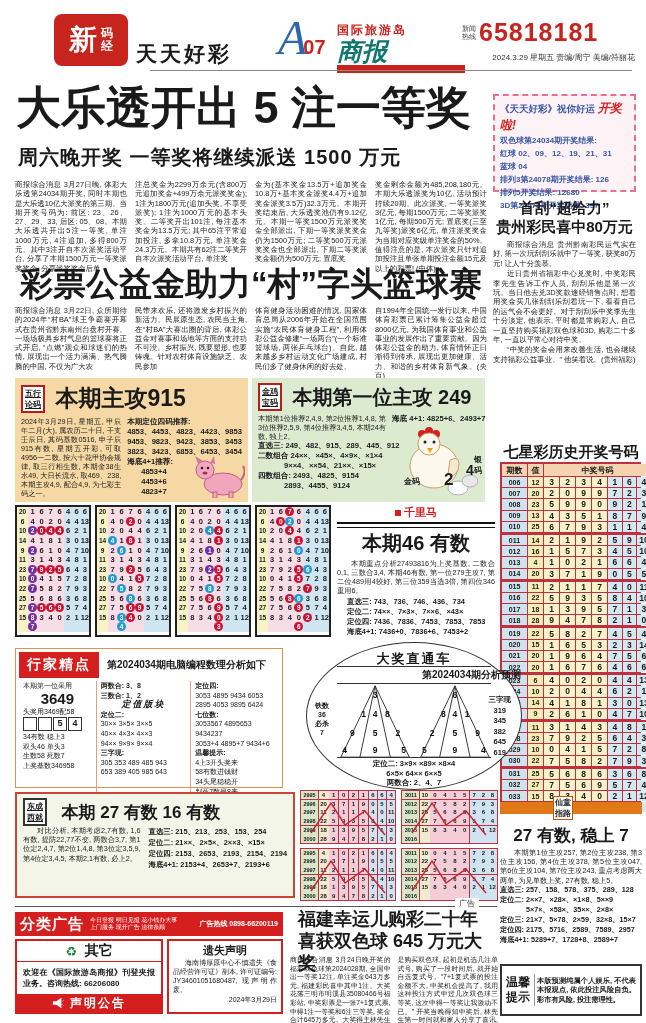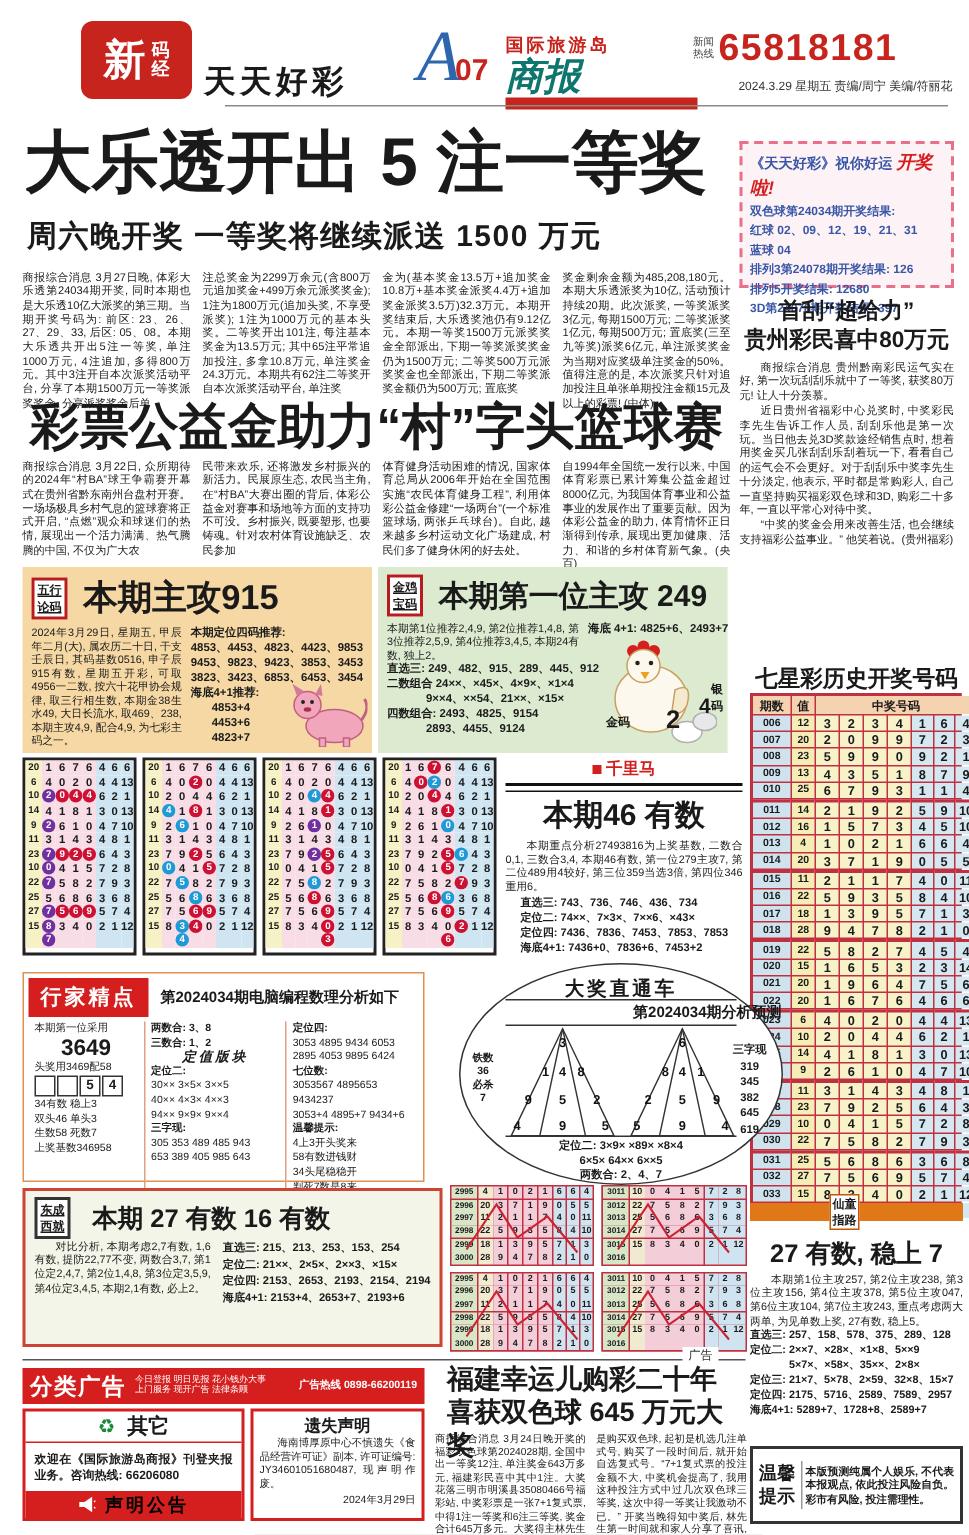--- a/index.html
+++ b/index.html
@@ -131,21 +131,21 @@
   .clsband{display:flex;align-items:center;background:#d51f1f;color:#fff;height:24px;padding:0 5px;gap:6px;}
   .clsname{font-size:15px;font-weight:900;letter-spacing:1px;}
   .clssmall{font-size:6px;line-height:7.5px;}
   .clsphone{font-size:7px;font-weight:bold;margin-left:auto;text-align:right;line-height:8px;}
   .clsboxes{display:flex;gap:4px;margin-top:3px;height:75px;}
   .clsleft{width:148px;border:2px solid #d51f1f;box-sizing:border-box;display:flex;flex-direction:column;}
   .qitarow{display:flex;align-items:center;justify-content:center;gap:8px;border-bottom:1px solid #d51f1f;
            font-size:14px;font-weight:900;height:20px;}
   .recy{color:#1a8a3a;font-size:13px;}
   .qitabody{flex:1;font-size:8px;line-height:11px;font-weight:bold;padding:2px 6px;display:flex;align-items:center;}
-  .smgrow{display:flex;align-items:center;gap:6px;background:#d51f1f;color:#000000;height:18px;justify-content:center;
+  .smgrow{display:flex;align-items:center;gap:6px;background:#d51f1f;color:#ffffff;height:18px;justify-content:center;
           font-size:12px;font-weight:900;letter-spacing:2px;}
   .clsright{flex:1;border:2px solid #d51f1f;box-sizing:border-box;padding:2px 4px;}
   .ystitle{text-align:center;font-size:11px;font-weight:900;}
   .ysbody{font-size:7px;line-height:9px;text-indent:12px;}
   .ysdate{font-size:7px;text-align:right;margin-top:1px;}
   
   .fjhead{left:298px;top:908px;width:200px;font-size:18px;font-weight:900;line-height:22px;}
   .fjcols{left:290px;top:956px;width:208px;height:64px;display:flex;gap:7px;}
   .fjcols div{flex:1;font-size:6.8px;line-height:8.6px;}
   

